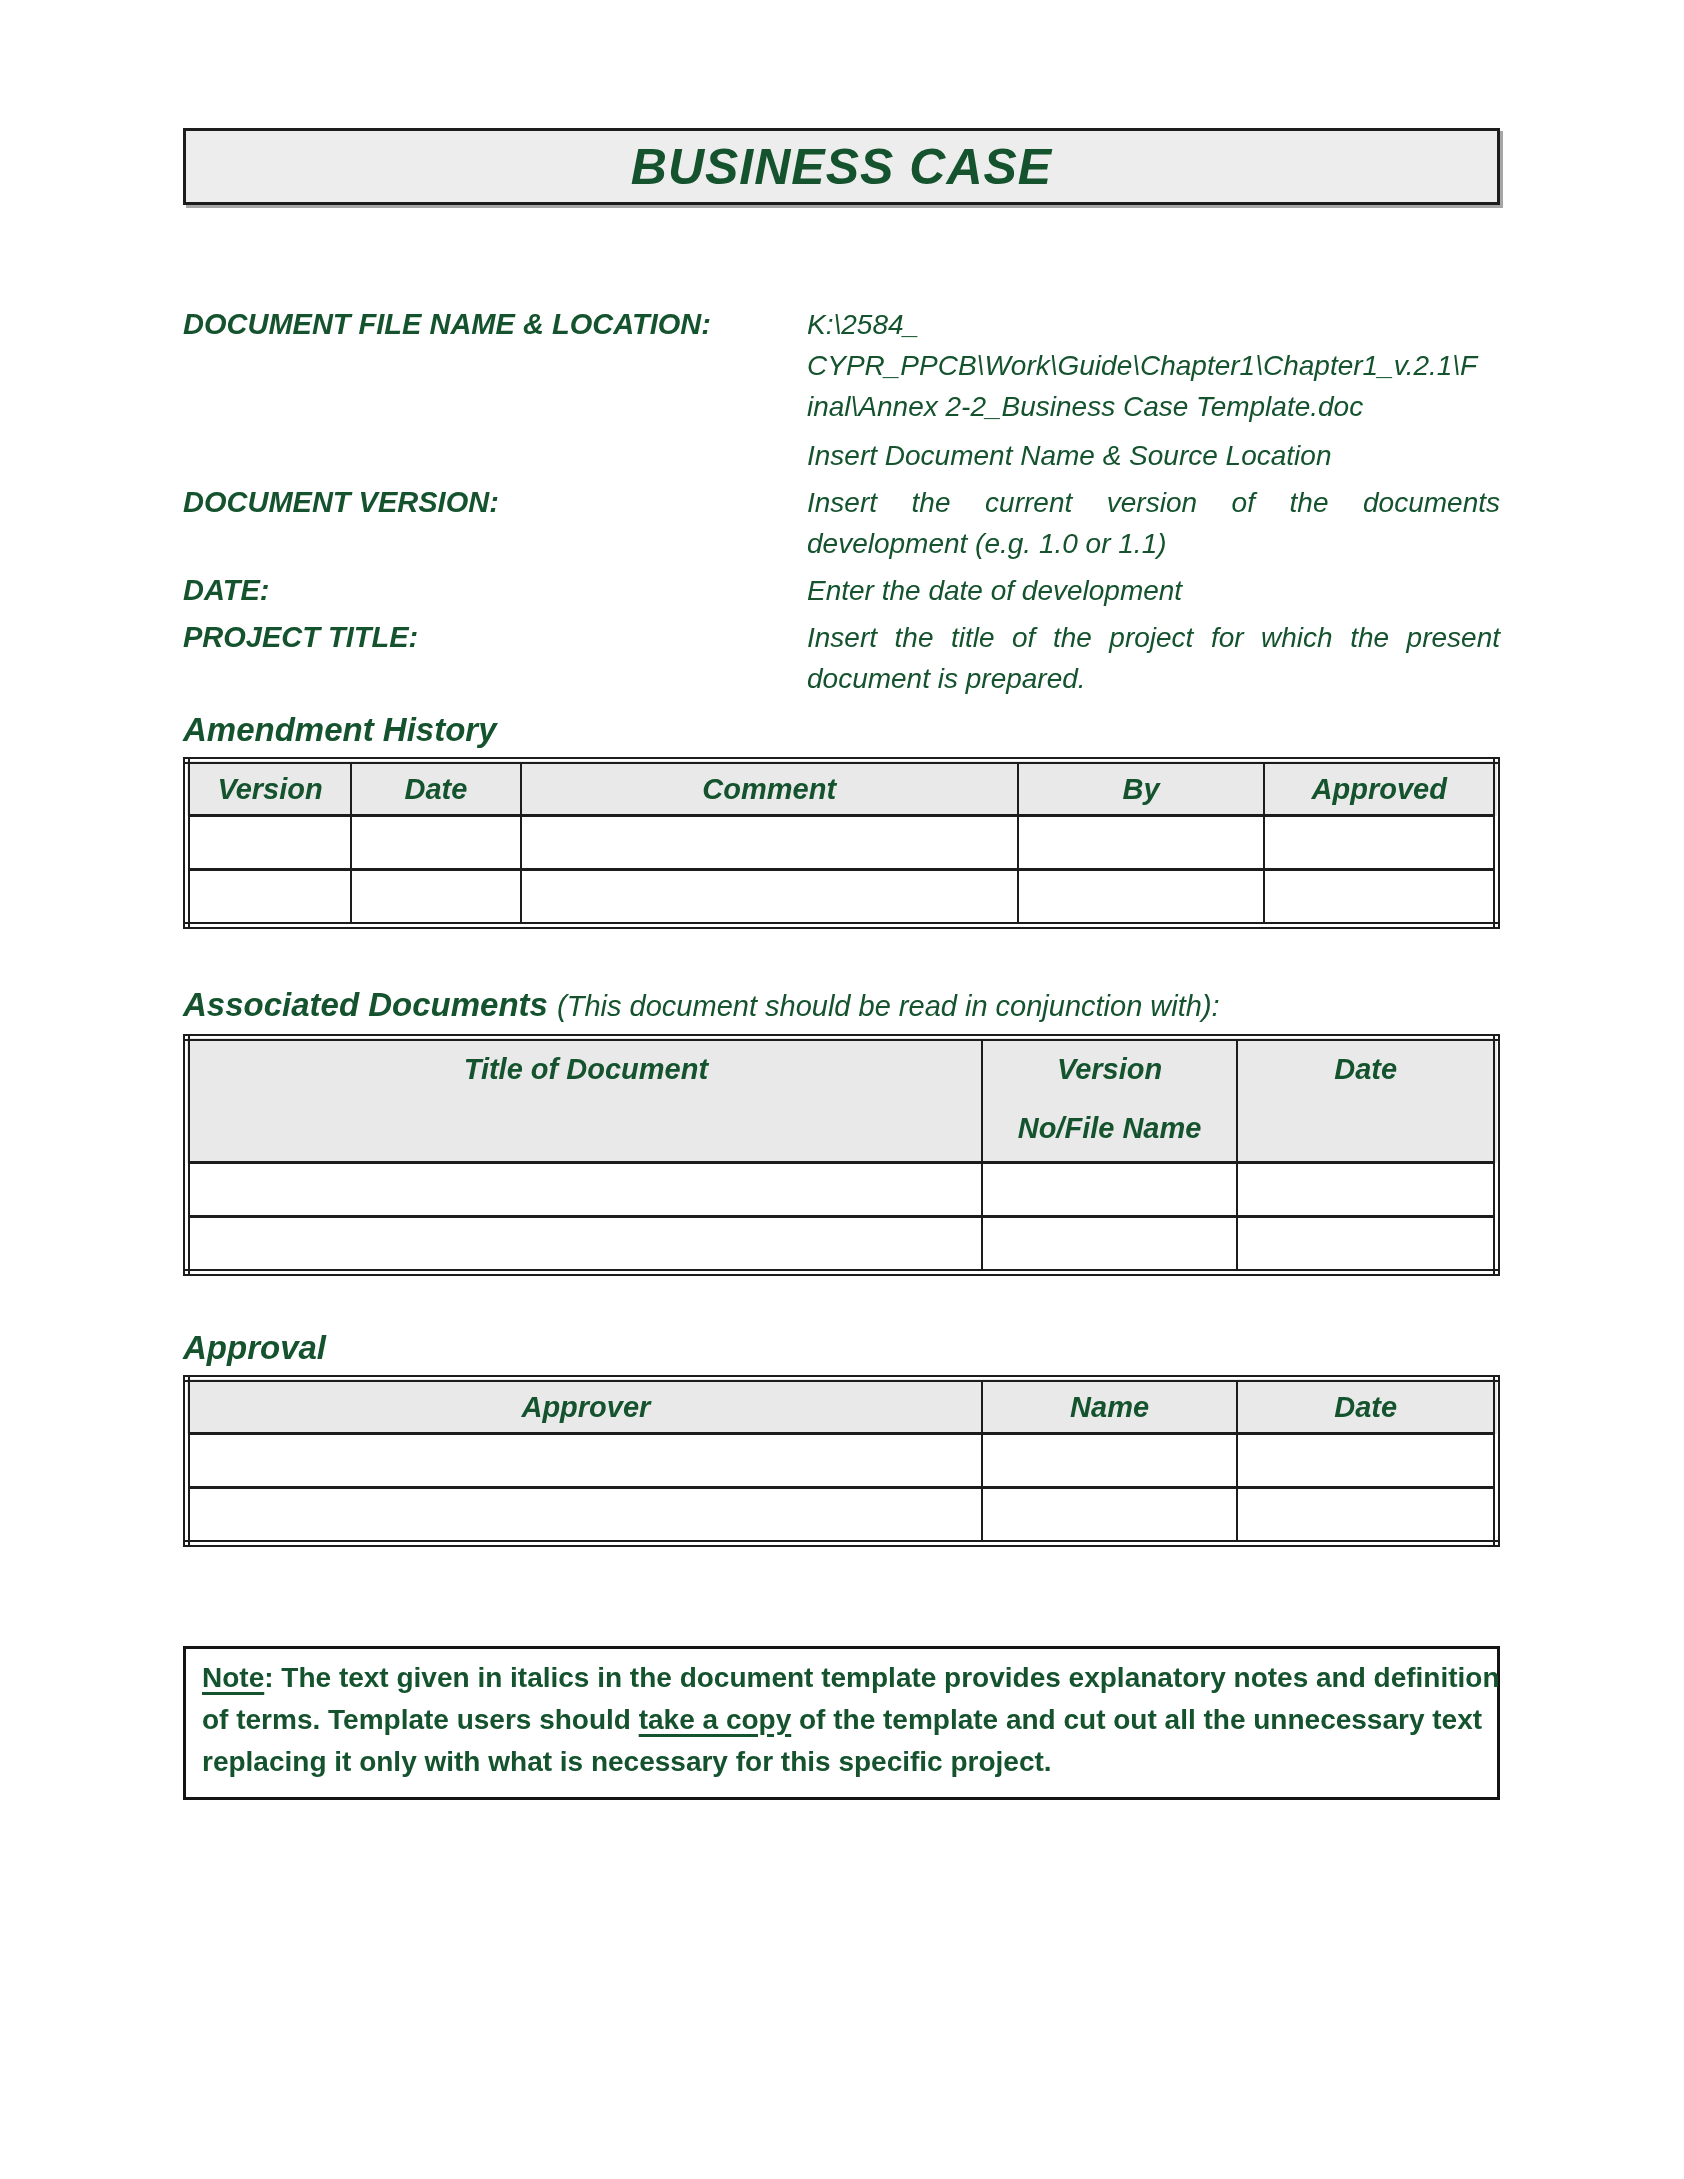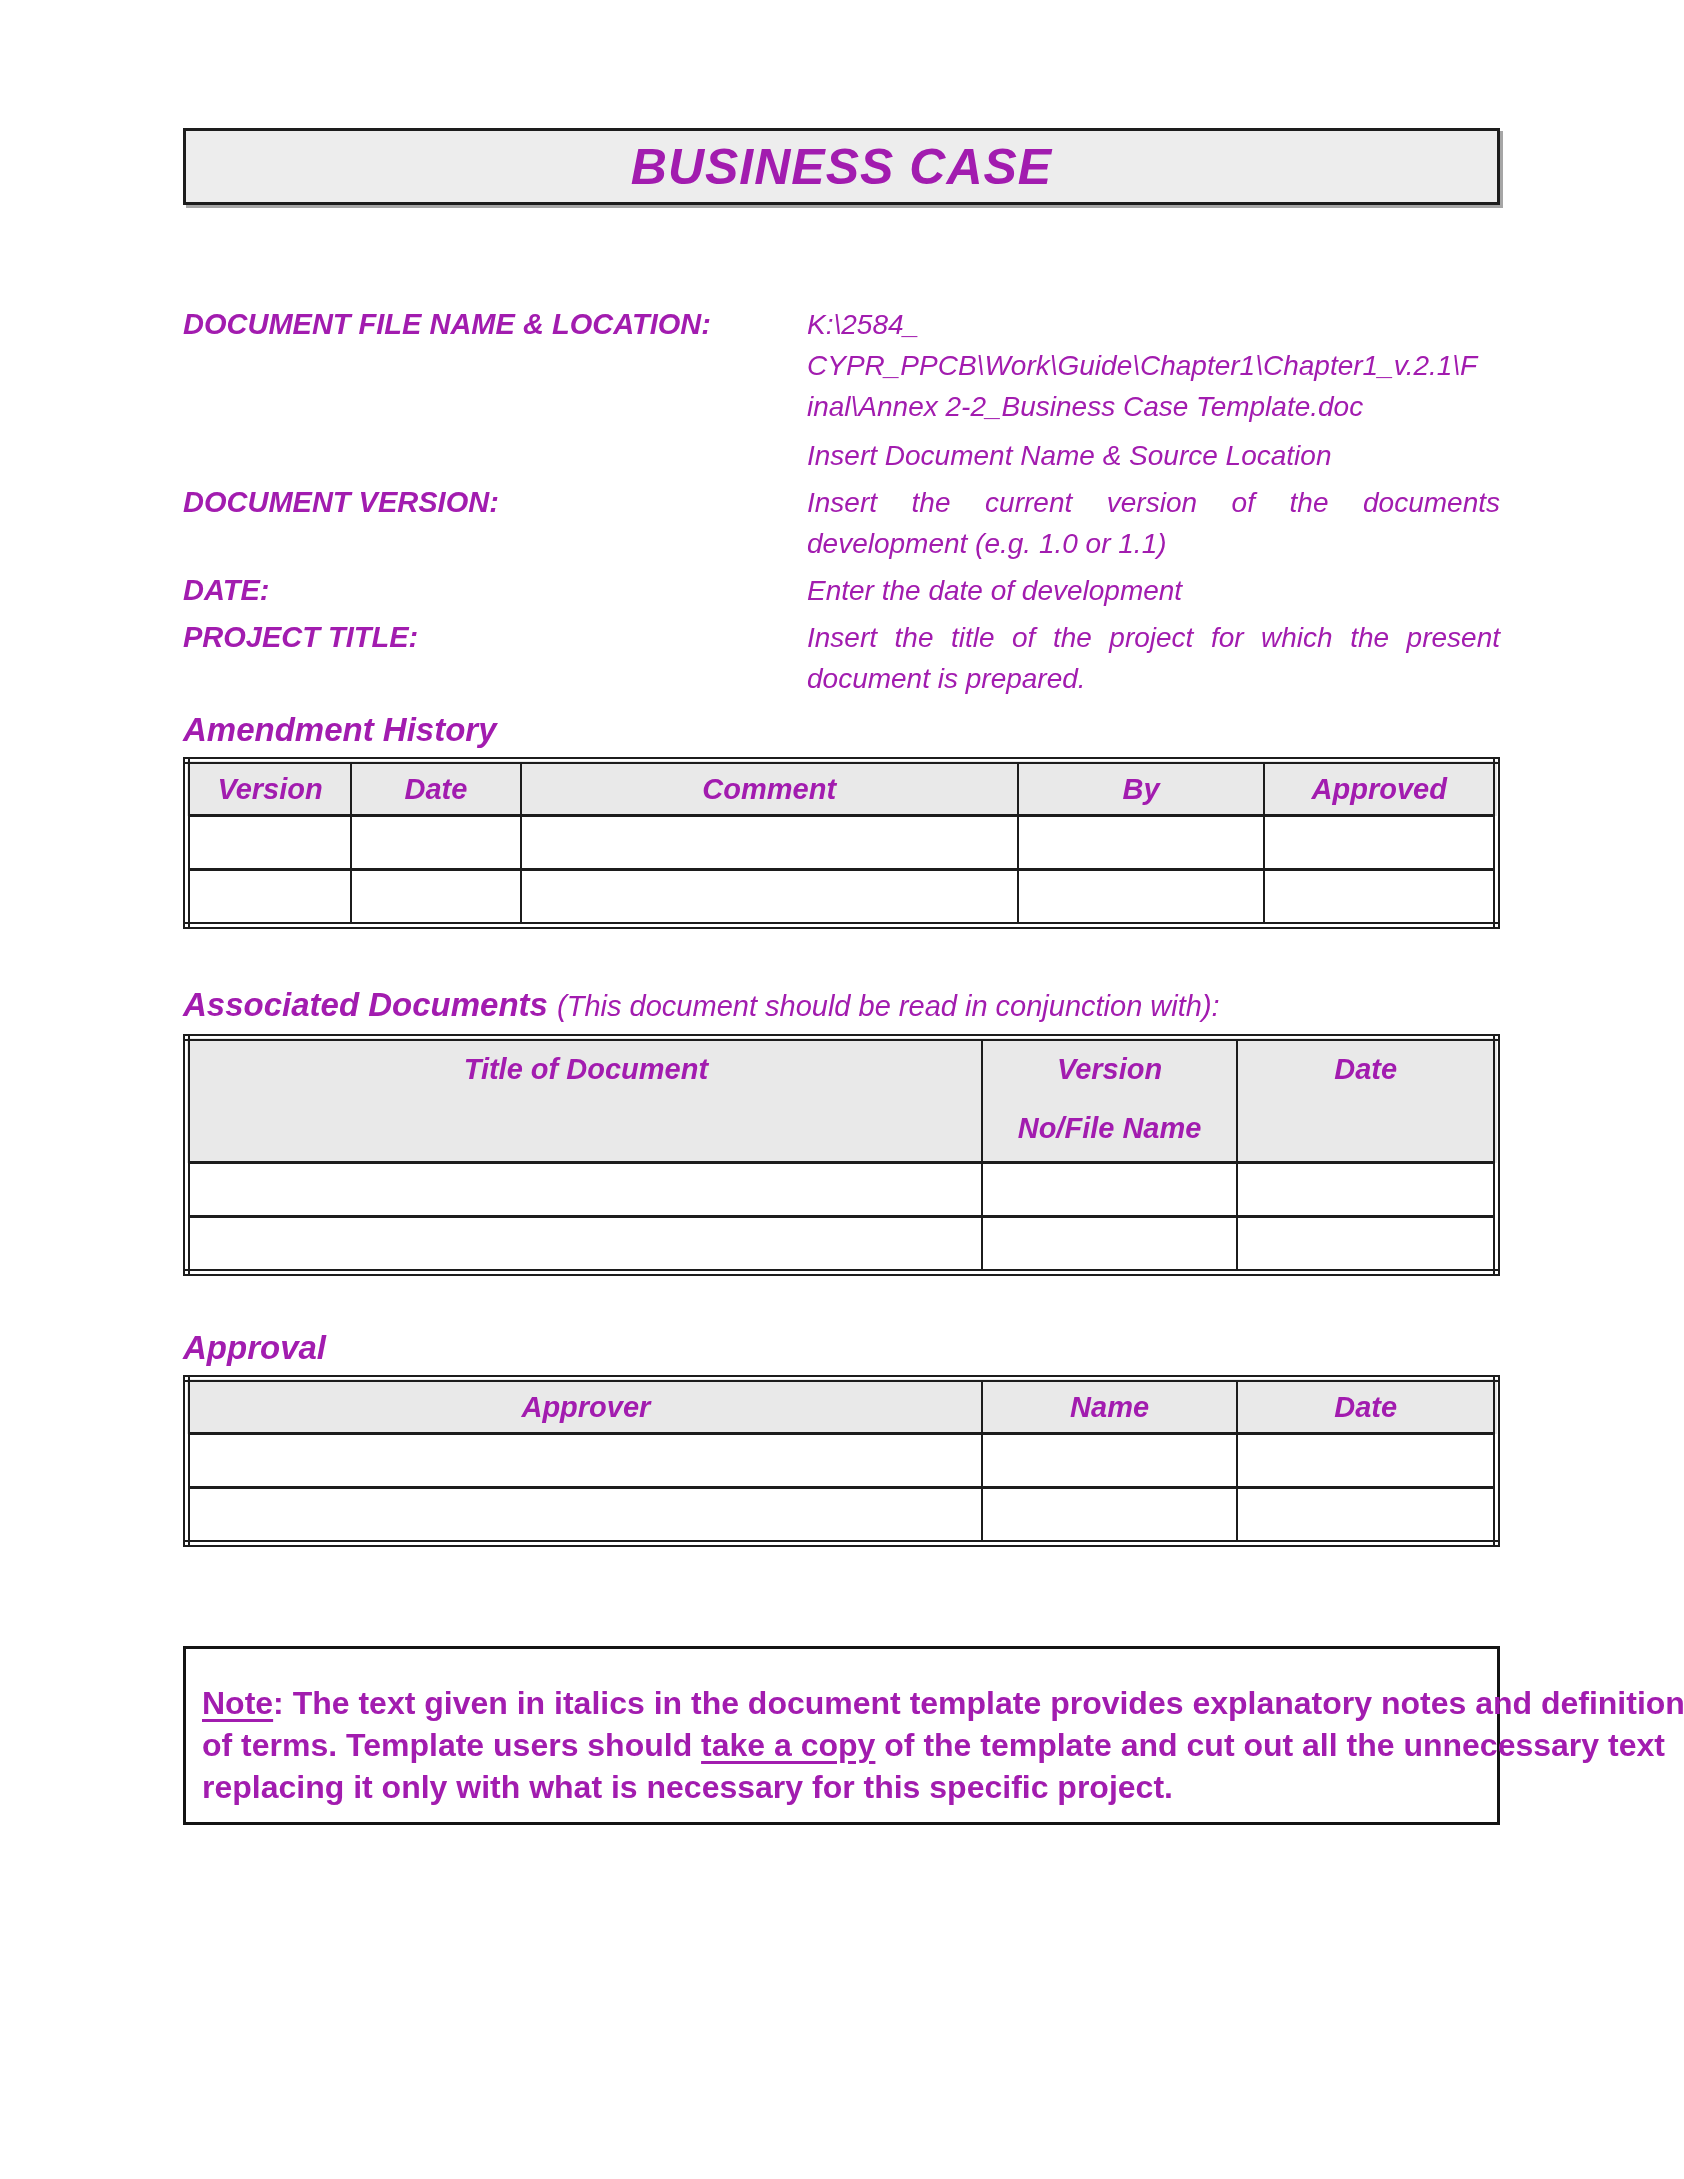--- a/index.html
+++ b/index.html
@@ -2,21 +2,21 @@
 <html><head>
 <meta charset="utf-8">
 <style>
   html,body{margin:0;padding:0;background:#ffffff;}
   .page{
     position:relative;
     width:1684px;
     height:2179px;
     background:#ffffff;
     font-family:"Liberation Sans","DejaVu Sans",sans-serif;
-    color:#a21caf;
+    color:#14532d;
     overflow:hidden;
   }
   .content{
     position:absolute;
     left:183px;
     top:0;
     width:1317px;
   }
 
   
@@ -106,23 +106,23 @@
   .tbl-amend .c3{width:18.8%;}
   .tbl-amend .c4{width:17.4%;}
   .tbl-3col .c0{width:62.1%;padding-left:11px;}
   .tbl-3col .c1{width:18.9%;}
   .tbl-3col .c2{width:19.0%;}
 
   
   .note-box{
     margin-top:99px;
     border:3px solid #141414;
-    padding:33px 16px 14px 16px;
-    font-weight:bold;
-    font-size:32px;
+    padding:8px 16px 14px 16px;
+    font-weight:bold;
+    font-size:28px;
   }
   .note-line{line-height:42px;white-space:nowrap;}
   .note-line.stretch{text-align:justify;text-align-last:justify;}
   .u{
     text-decoration:underline;
     text-decoration-thickness:2.5px;
     text-underline-offset:5px;
   }
 </style>
 </head>

